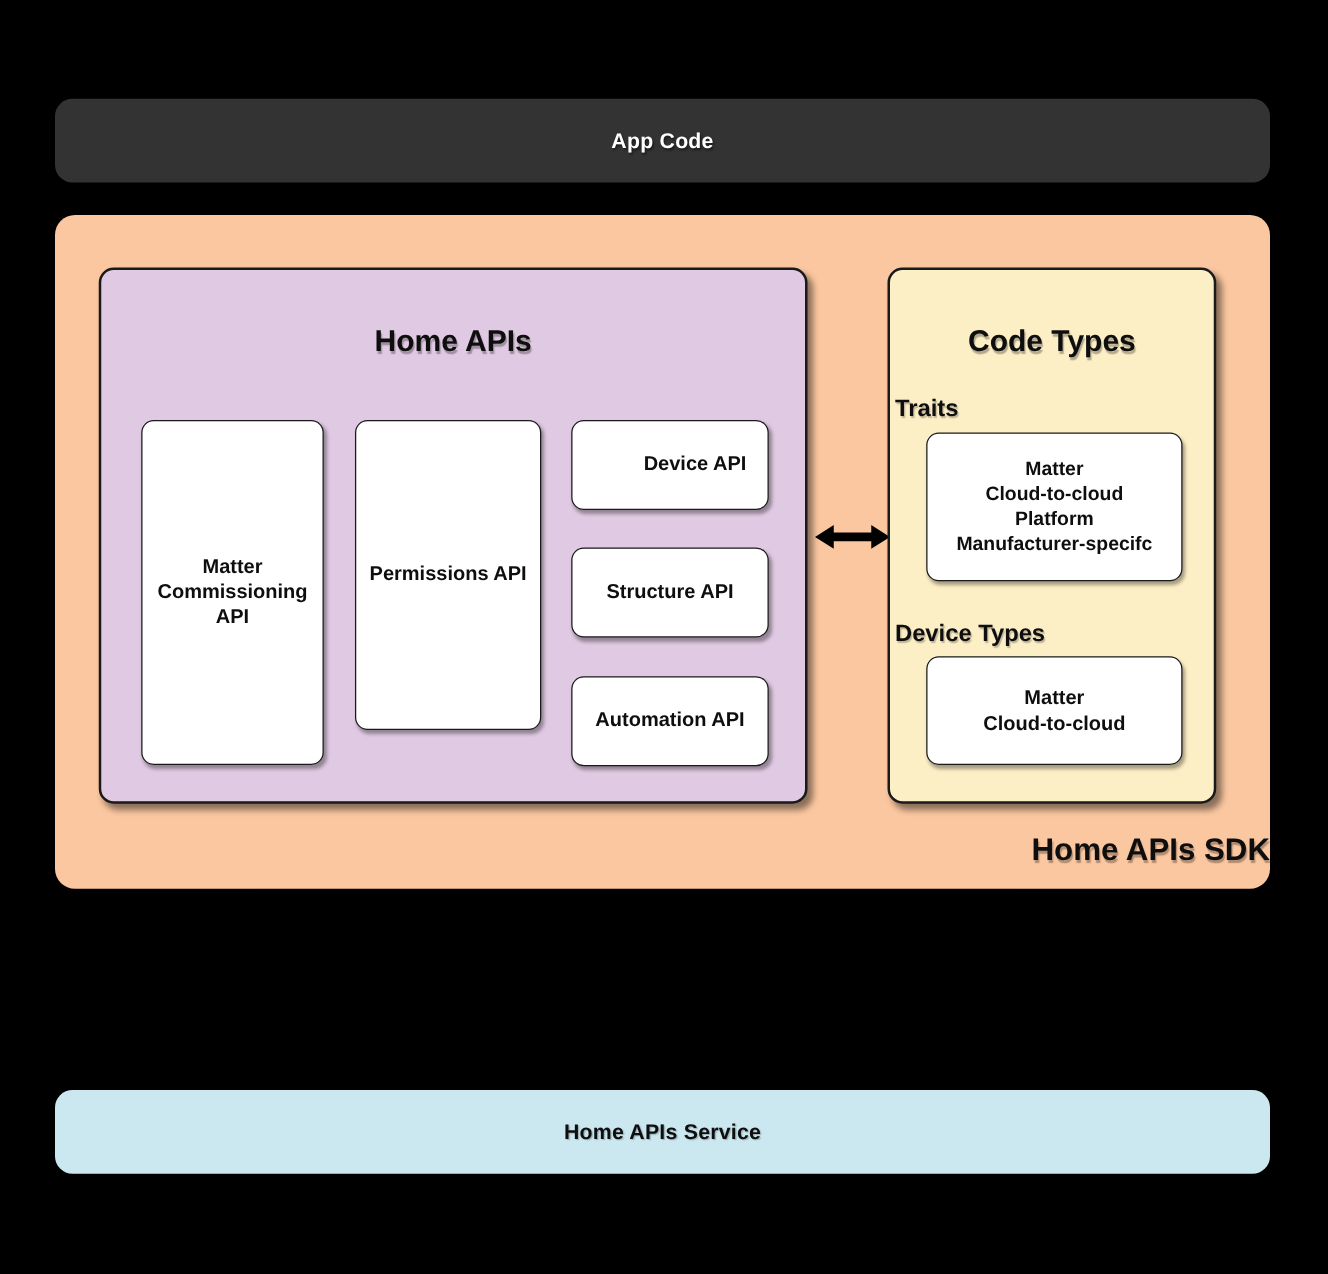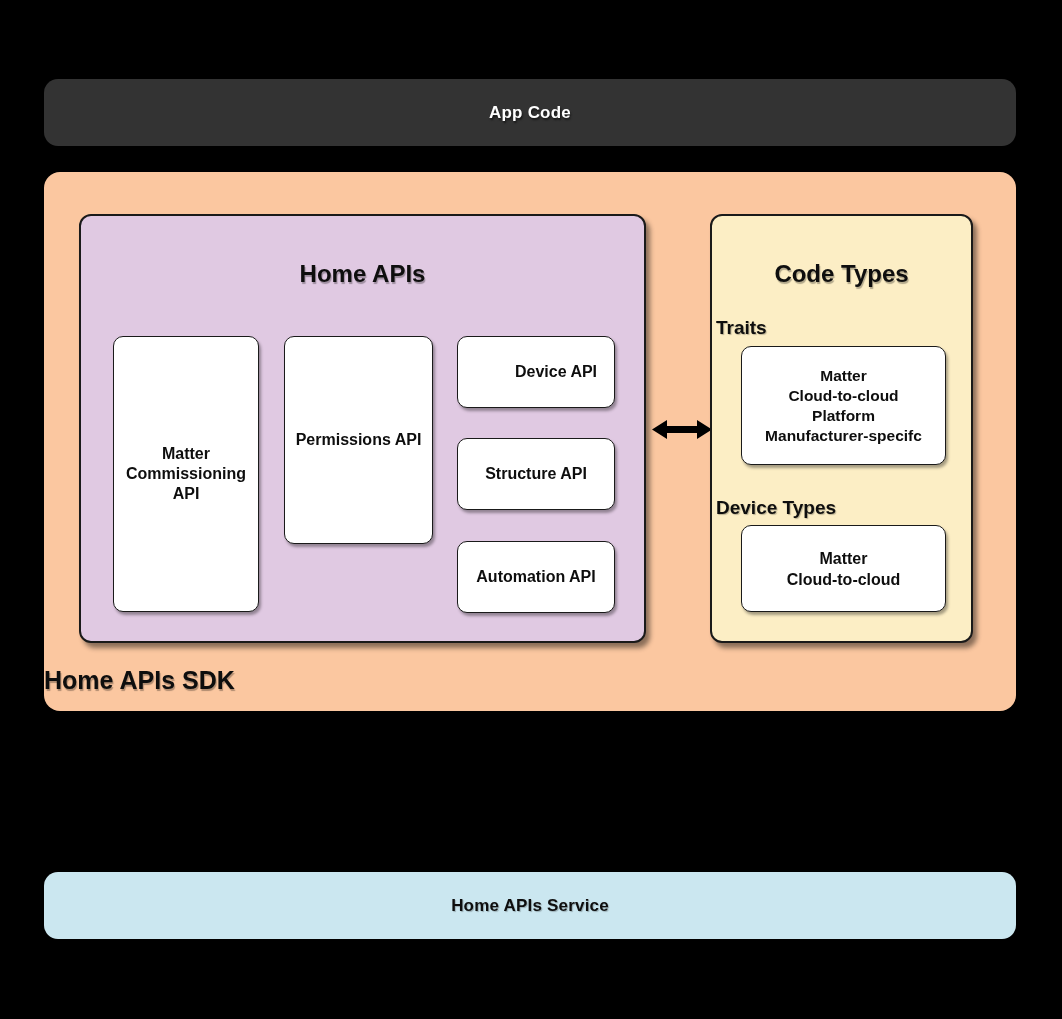--- a/index.html
+++ b/index.html
@@ -105,35 +105,35 @@
     align-items: center;
     justify-content: center;
     text-align: center;
     font-size: 16px;
     line-height: 20px;
     box-shadow: 2px 3px 3px rgba(0,0,0,0.35);
     white-space: pre-line;
   }
   
   .card.tall-1 { left: 32px;  top: 120px; width: 146px; height: 276px; }
-  .card.tall-2 { left: 203px; top: 120px; width: 149px; height: 208px; }
+  .card.tall-2 { left: 203px; top: 120px; width: 149px; height: 248px; }
   .card.small-1 { left: 376px; top: 120px; width: 158px; height: 72px; padding-left: 40px; }
   .card.small-2 { left: 376px; top: 222px; width: 158px; height: 72px; }
   .card.small-3 { left: 376px; top: 325px; width: 158px; height: 72px; }
   
   .traits-heading { top: 101px; }
   .card.traits { left: 29px; top: 130px; width: 205px; height: 119px; font-size: 15.5px; }
   .device-types-heading { top: 281px; }
   .card.device-types { left: 29px; top: 309px; width: 205px; height: 87px; line-height: 21px; }
   .sdk-caption {
     position: absolute;
     left: 0;
     bottom: 16px;
     width: 100%;
-    text-align: left;
+    text-align: right;
     font-size: 25px;
     text-shadow: 1px 2px 1px rgba(0,0,0,0.3);
   }
   .arrow {
     position: absolute;
     left: 607px;
     top: 245px;
     width: 62px;
     height: 25px;
   }

